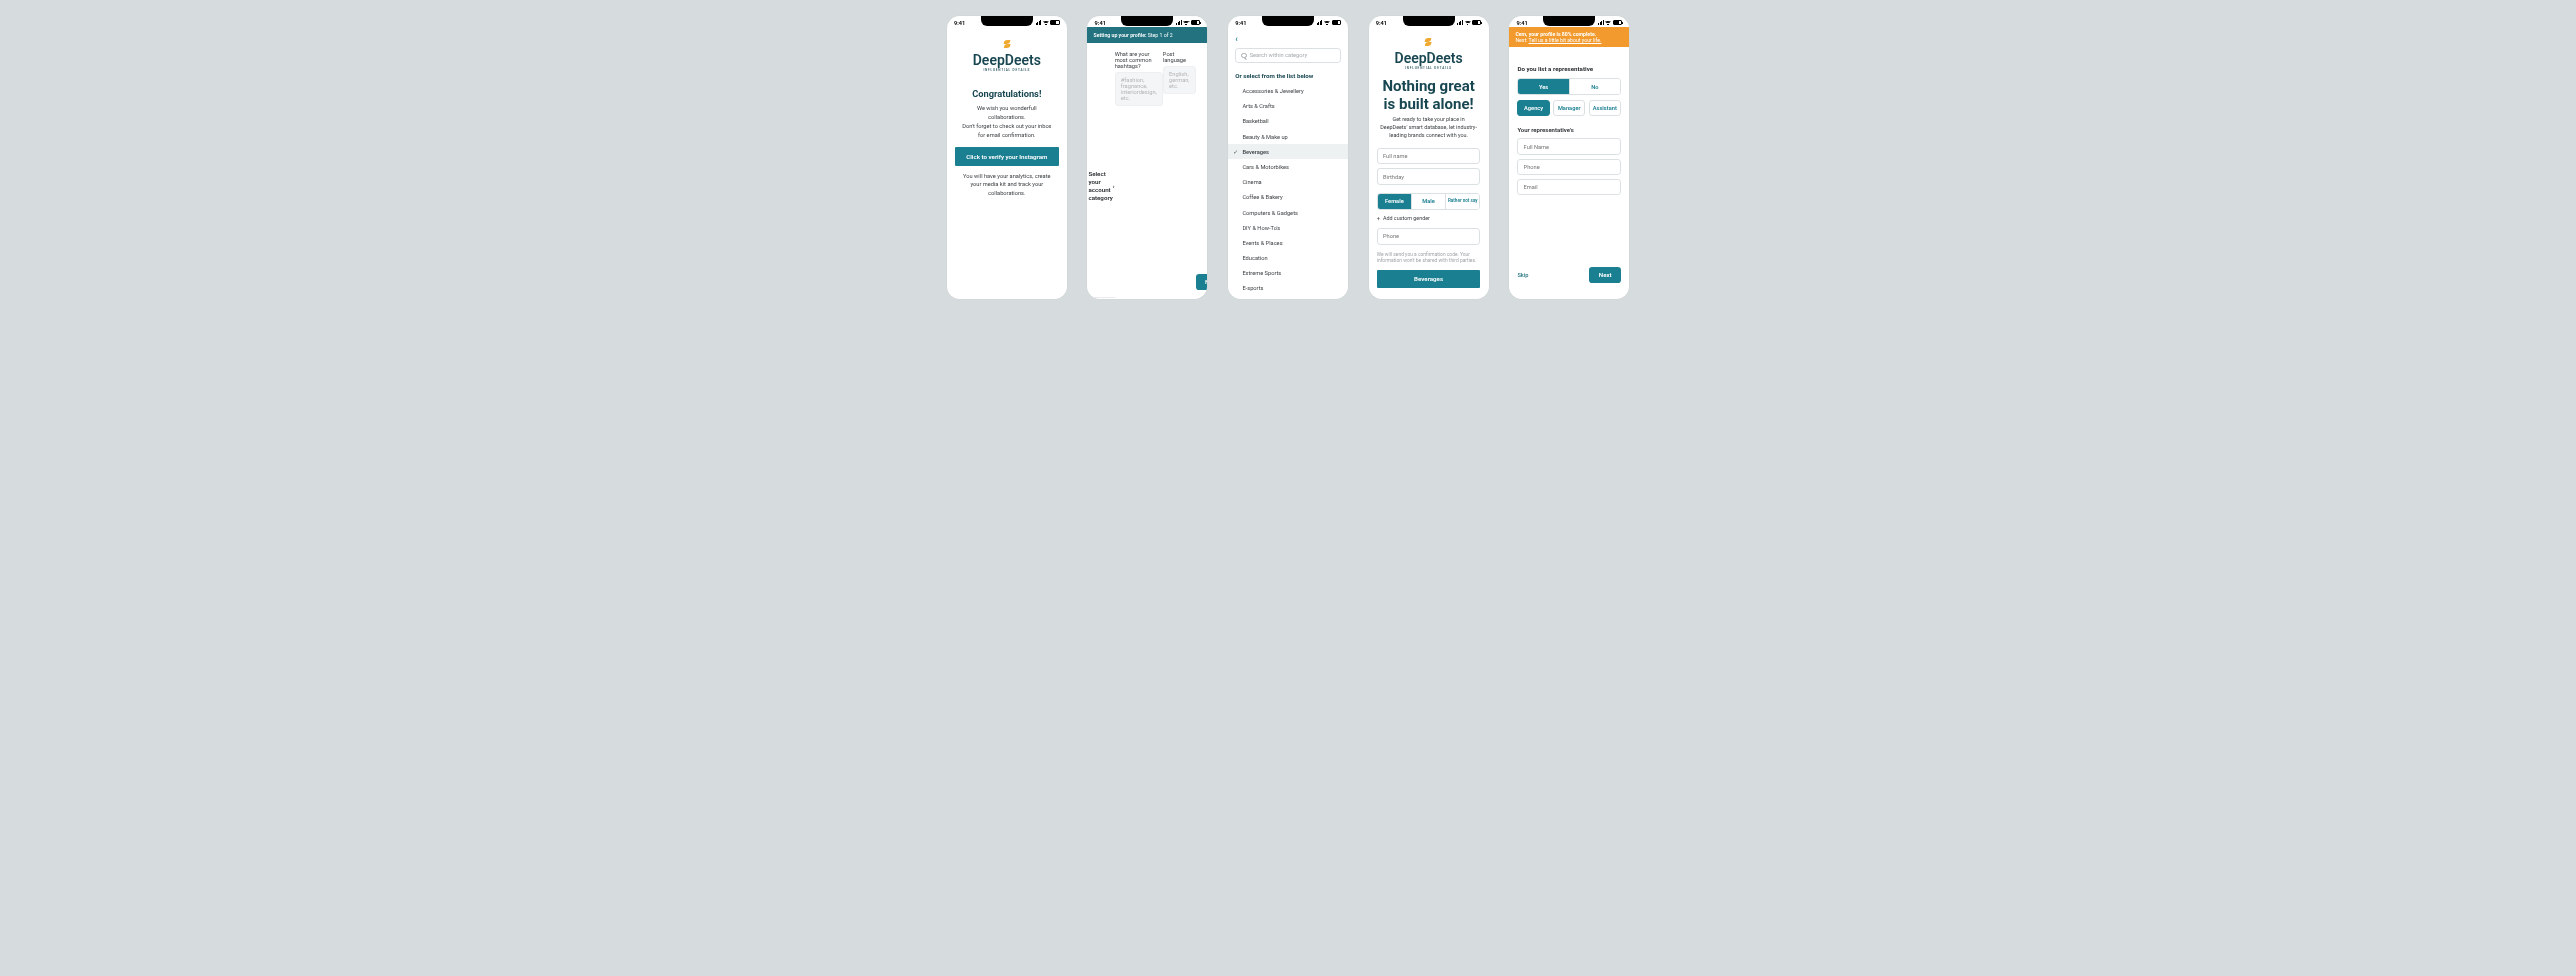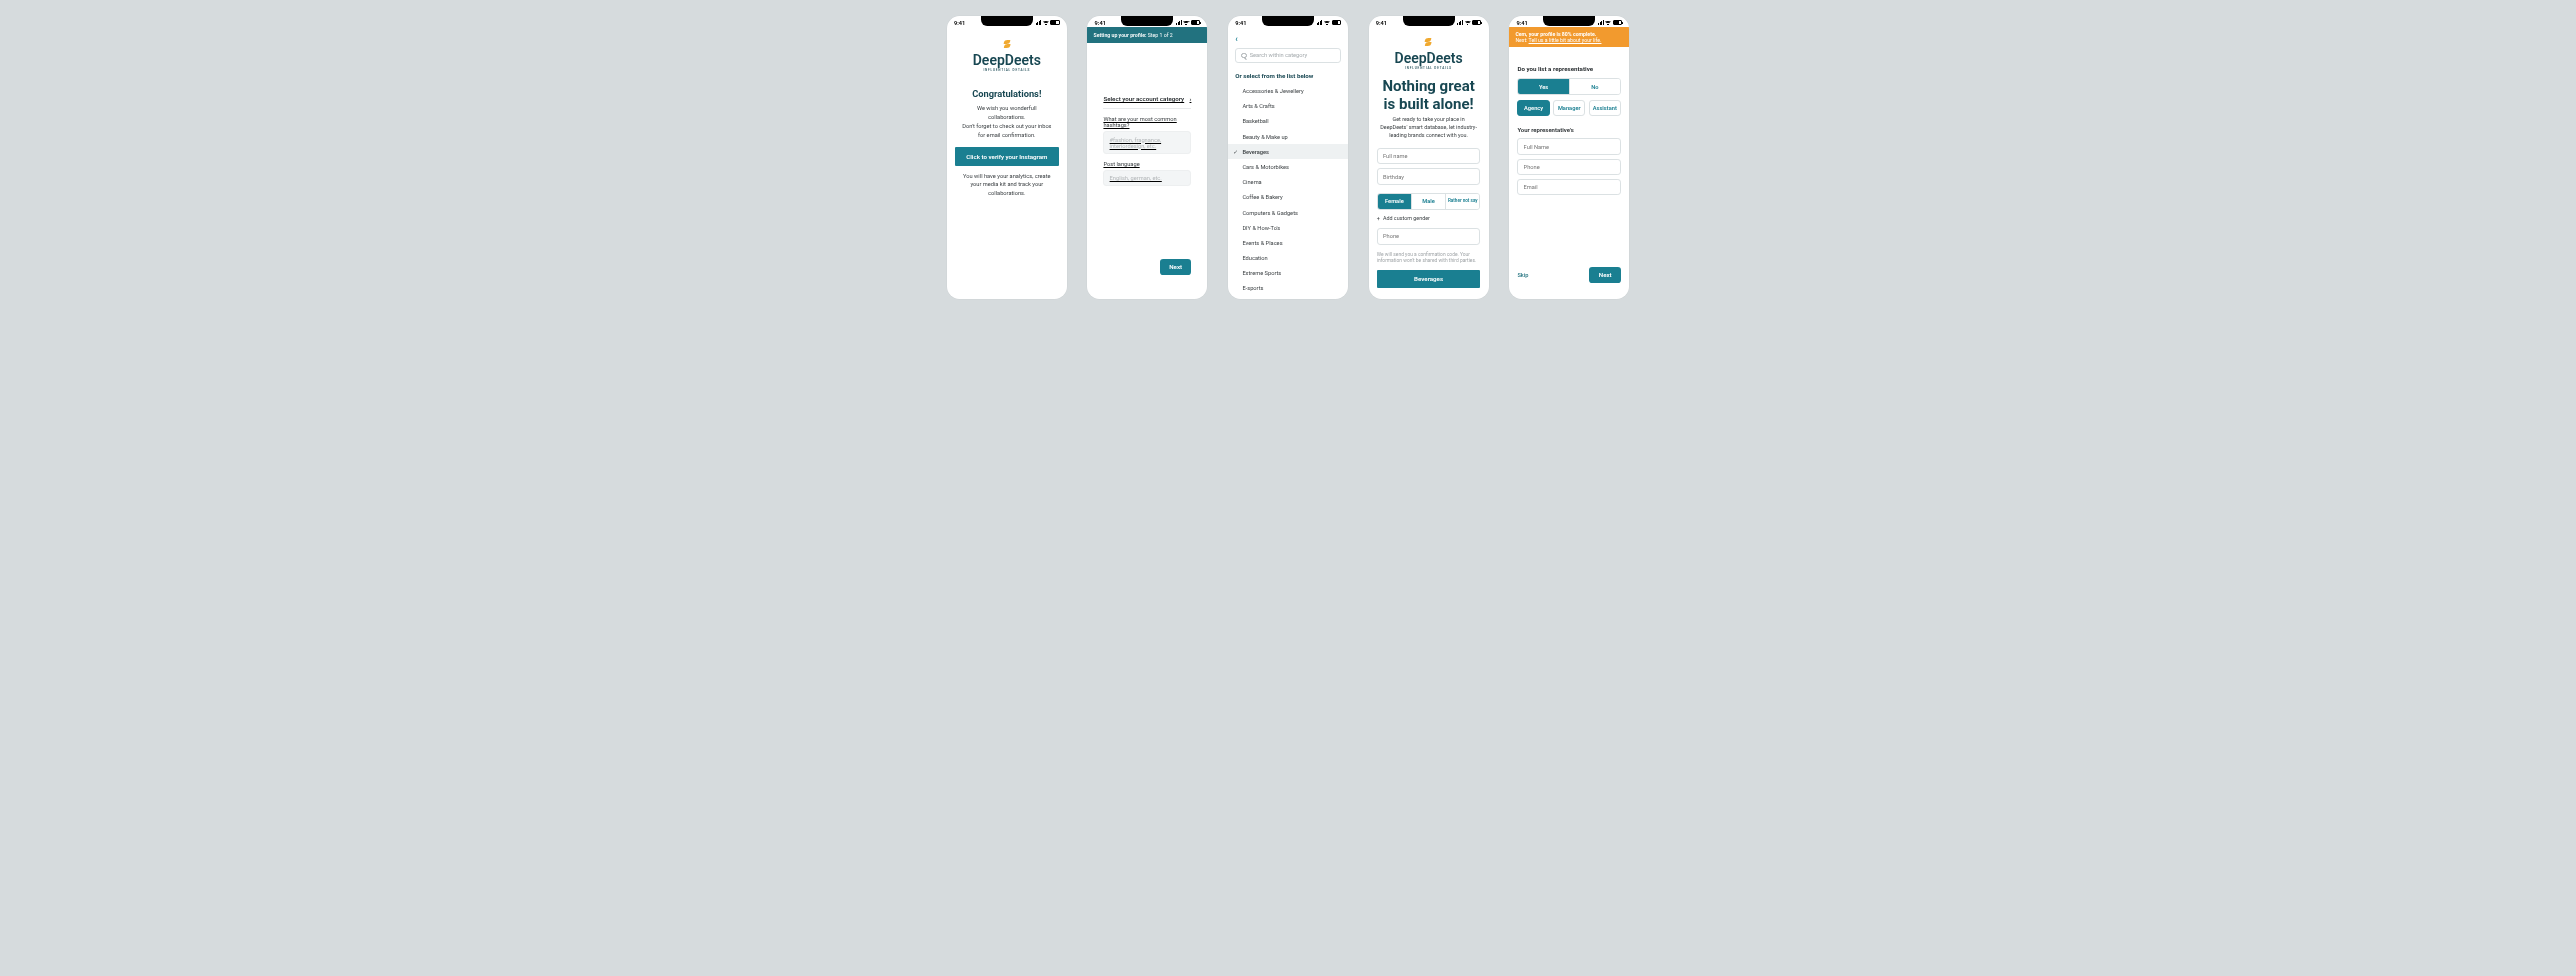--- a/index.html
+++ b/index.html
@@ -43,21 +43,21 @@
 
     
     .s1 .body { padding:13.4px 8.2px; text-align:center; flex:1;}
     .s1 h1 { font-size:9.3px; font-weight:700; color:#184752; margin:15.5px 0 5.2px; }
     .s1 .p { font-size:5.7px; color:#3a3f42; line-height:1.5; margin:1px 5.2px;}
     .s1 .btn-prim { margin:7.2px 0 5.2px;}
 
     
     .s2 .bar { background:#22727f; color:#fff; font-size:5.2px; padding:5.2px 6.2px;}
     .s2 .bar b{font-weight:600;}
-    .s2 .body { padding:16px; flex:1; display:flex; flex-direction:column;text-decoration:underline;}
+    .s2 .body { padding:1px; flex:1; display:flex; flex-direction:row;}
     .s2 .row-arrow { display:flex; justify-content:space-between; align-items:center; font-size:6.2px; font-weight:600; color:#2b3033; cursor:pointer; padding:36px 0 5.2px; border-bottom:0.5px solid #e8eaec;}
     .s2 .field { margin-top:7.2px;}
     .s2 .foot { margin-top:auto; padding:5.2px 0 8.2px; text-align:right;}
     .s2 .next { background:#1a7f91;color:#fff;border:none;border-radius:3.1px;padding:4.1px 9.3px;font-size:6.2px;font-weight:600;}
 
     
     .s3 .body { padding:7.2px 7.2px 0; flex:1; overflow:hidden; display:flex; flex-direction:column;}
     .s3 .back { color:#1a7f91; font-size:8.2px; font-weight:700; width:8.2px;}
     .s3 .search { display:flex; align-items:center; gap:3.1px; border:0.5px solid #dbe1e3; border-radius:3.1px; padding:3.6px 5.2px; margin:4.1px 0; color:#a4aaad; font-size:5.7px;}
     .s3 .sub { font-size:6.2px; font-weight:700; color:#184752; margin:5.2px 0 3.1px;}

